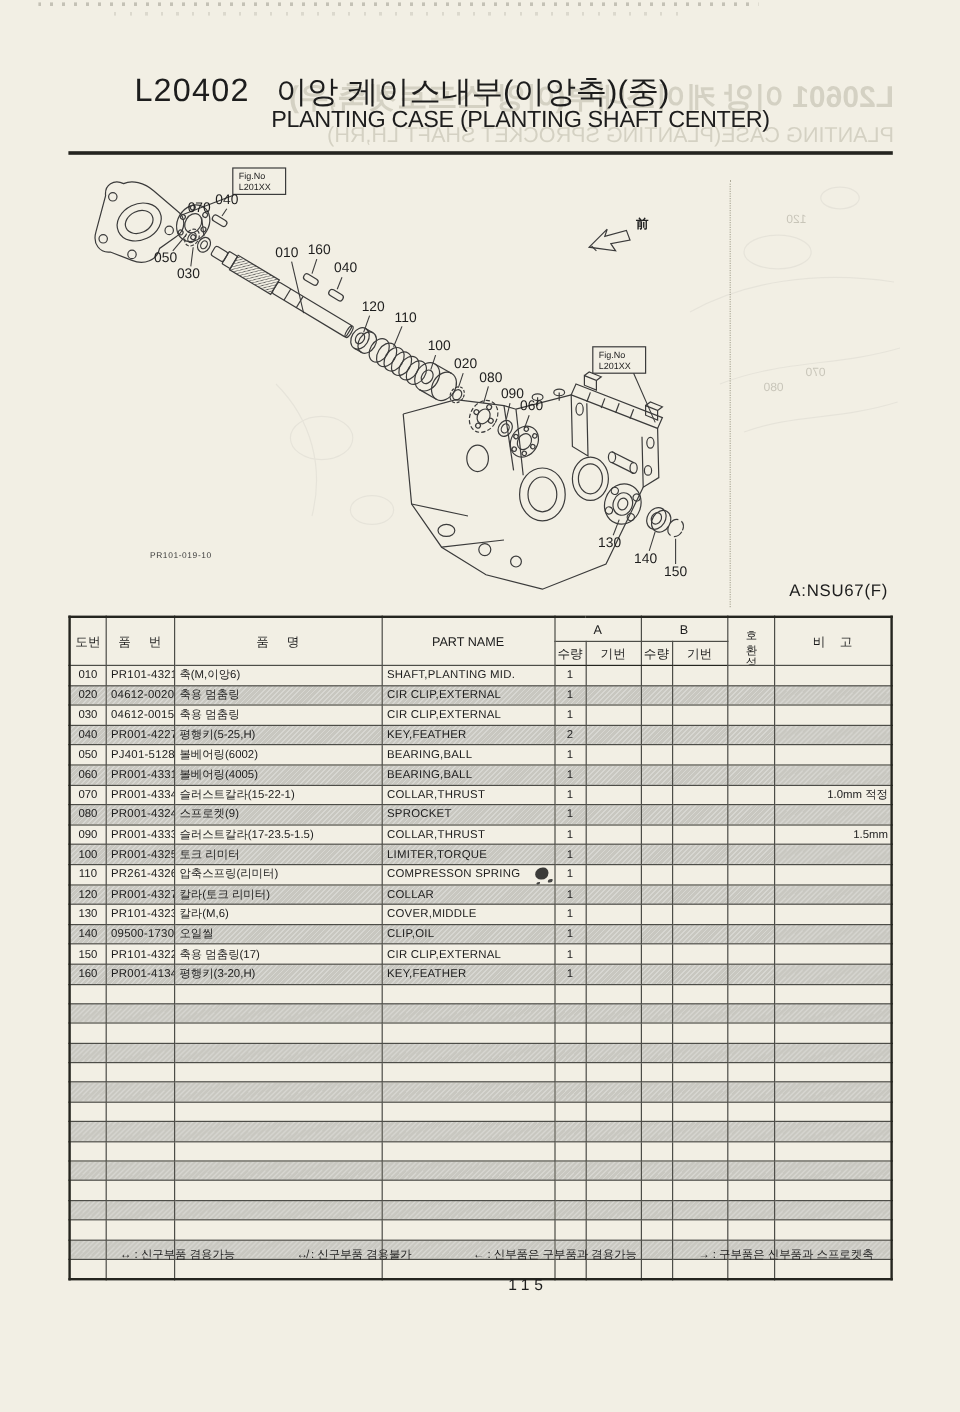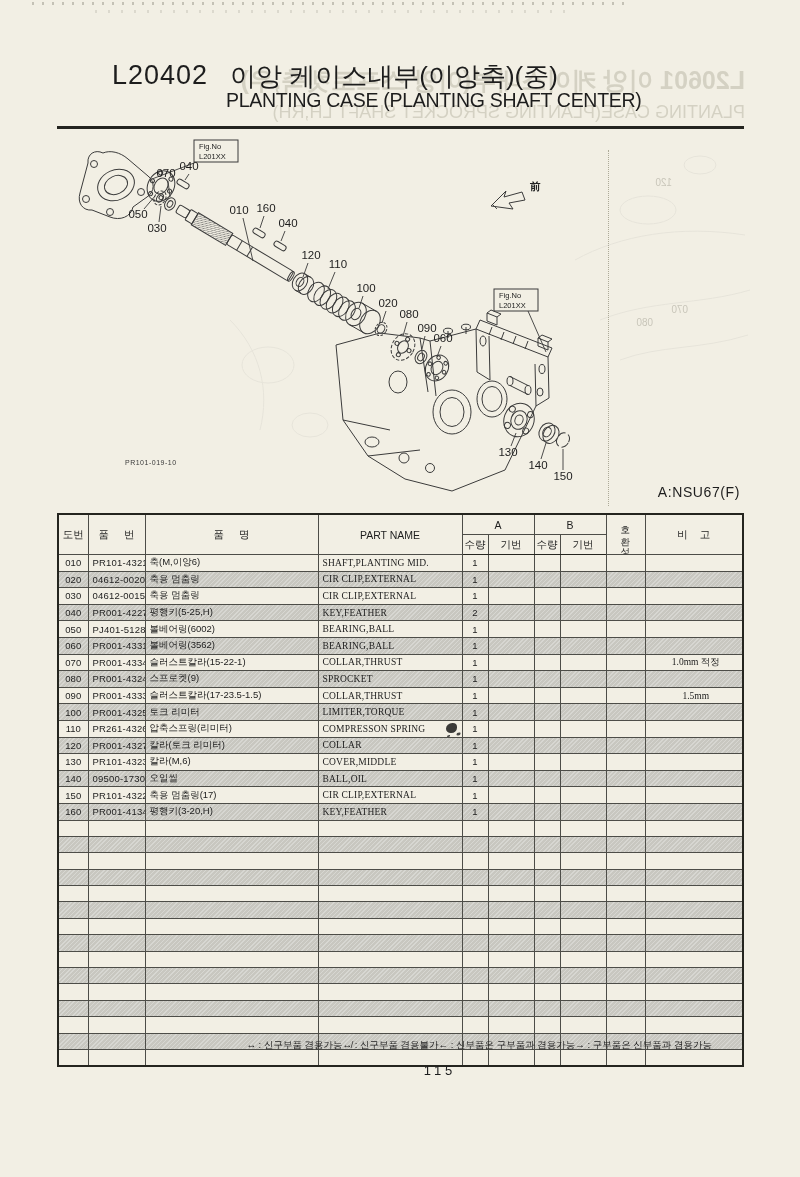--- a/index.html
+++ b/index.html
@@ -47,25 +47,25 @@
   th.ws{word-spacing:12px;text-align:center;}
   th.ws2{word-spacing:9px;margin-left:18px;}
   .vert{writing-mode:vertical-rl;text-orientation:upright;letter-spacing:1px;font-size:9.5px;margin:auto;line-height:1;}
   tbody td{height:15.6px;font-size:9.5px;}
   tbody tr.alt{background:#c8c7c0;
     background-image:repeating-linear-gradient(135deg,rgba(255,255,255,.28) 0 1px,transparent 1px 3px);}
   tbody tr.empty td{height:15.4px;}
   .c-no{text-align:center;}
   .c-part_no{text-align:left;padding-left:4px;letter-spacing:.2px;}
   .c-name_ko{text-align:left;padding-left:4px;}
-  .c-part_name{text-align:left;padding-left:4px;letter-spacing:.2px;font-family:Liberation Serif, serif;}
+  .c-part_name{text-align:left;padding-left:4px;letter-spacing:.2px;}
   .c-qty_a,.c-qty_b{text-align:center;}
-  .c-remark{text-align:center;padding-left:6px;font-family:Liberation Serif, serif;}
+  .c-remark{text-align:right;padding-left:6px;}
   
-  .legend{position:absolute;left:84px;top:1039px;width:628px;display:flex;justify-content:flex-end;
+  .legend{position:absolute;left:100px;top:1039px;width:628px;display:flex;justify-content:space-between;
     font-size:9.5px;z-index:2;color:#222;}
   .pageno{position:absolute;top:1063px;left:0;width:100%;text-align:center;
     font-size:13px;letter-spacing:4px;z-index:2;margin-left:40px;}
 </style>
 </head>
 <body>
 
 <div class="speck1"></div>
 <div class="speck2"></div>
 <div class="ghost1">L20601 이앙 케이스내부(이앙 스프로켓축,우)</div>
@@ -413,21 +413,21 @@
           <td class="c-qty_a">1</td>
           <td class="c-serial_a"></td>
           <td class="c-qty_b"></td>
           <td class="c-serial_b"></td>
           <td class="c-compat"></td>
           <td class="c-remark"></td>
         </tr>
         <tr class="alt">
           <td class="c-no">060</td>
           <td class="c-part_no">PR001-43310</td>
-          <td class="c-name_ko">볼베어링(3562)</td>
+          <td class="c-name_ko">볼베어링(4005)</td>
           <td class="c-part_name">BEARING,BALL</td>
           <td class="c-qty_a">1</td>
           <td class="c-serial_a"></td>
           <td class="c-qty_b"></td>
           <td class="c-serial_b"></td>
           <td class="c-compat"></td>
           <td class="c-remark"></td>
         </tr>
         <tr>
           <td class="c-no">070</td>
@@ -510,21 +510,21 @@
           <td class="c-serial_a"></td>
           <td class="c-qty_b"></td>
           <td class="c-serial_b"></td>
           <td class="c-compat"></td>
           <td class="c-remark"></td>
         </tr>
         <tr class="alt">
           <td class="c-no">140</td>
           <td class="c-part_no">09500-17306</td>
           <td class="c-name_ko">오일씰</td>
-          <td class="c-part_name">BALL,OIL</td>
+          <td class="c-part_name">CLIP,OIL</td>
           <td class="c-qty_a">1</td>
           <td class="c-serial_a"></td>
           <td class="c-qty_b"></td>
           <td class="c-serial_b"></td>
           <td class="c-compat"></td>
           <td class="c-remark"></td>
         </tr>
         <tr>
           <td class="c-no">150</td>
           <td class="c-part_no">PR101-43220</td>
@@ -730,15 +730,15 @@
           <td class="c-remark"></td>
         </tr>
       </tbody>
 </table>
 </div>
 
 <div class="legend">
   <span>↔ : 신구부품 겸용가능</span>
   <span>↮ : 신구부품 겸용불가</span>
   <span>← : 신부품은 구부품과 겸용가능</span>
-  <span>→ : 구부품은 신부품과 겸용가능</span>
+  <span>→ : 구부품은 신부품과 스프로켓축</span>
 </div>
 <div class="pageno">115</div>
 
 </body></html>

